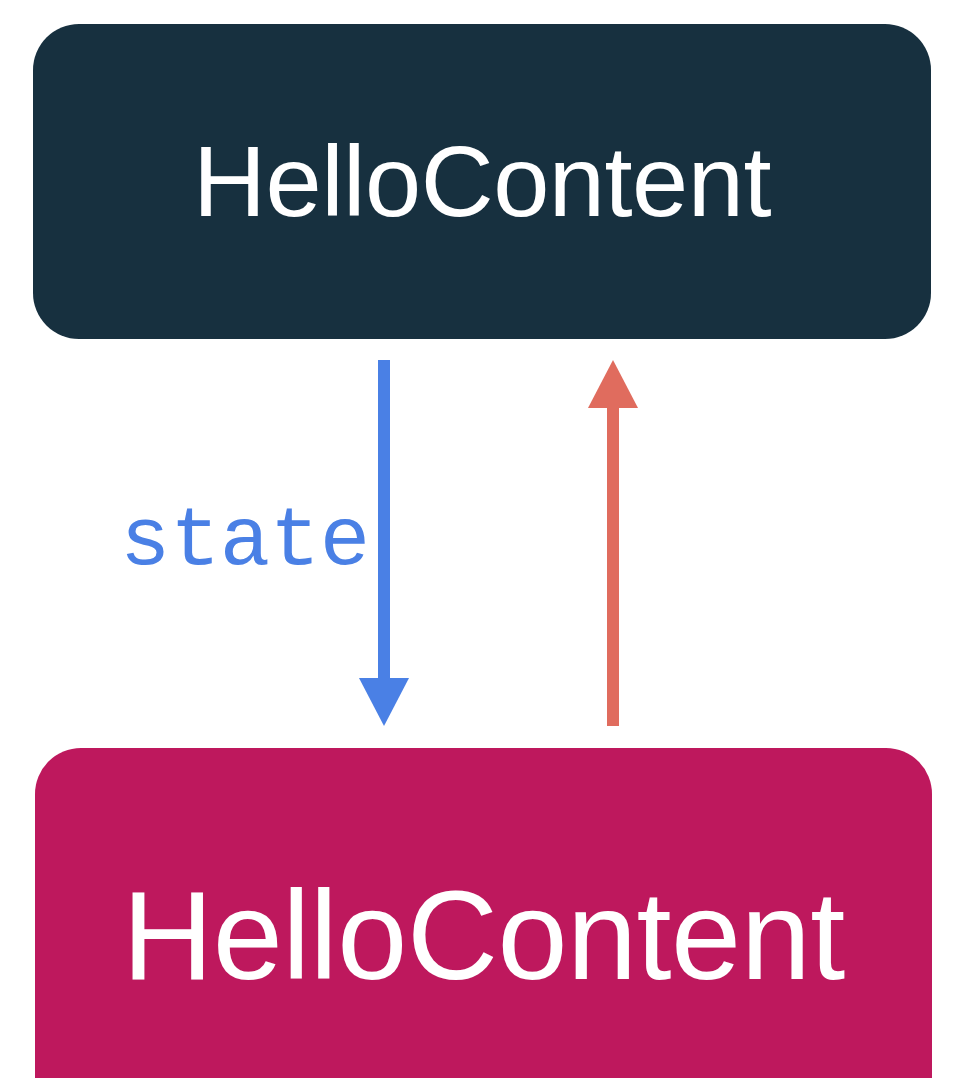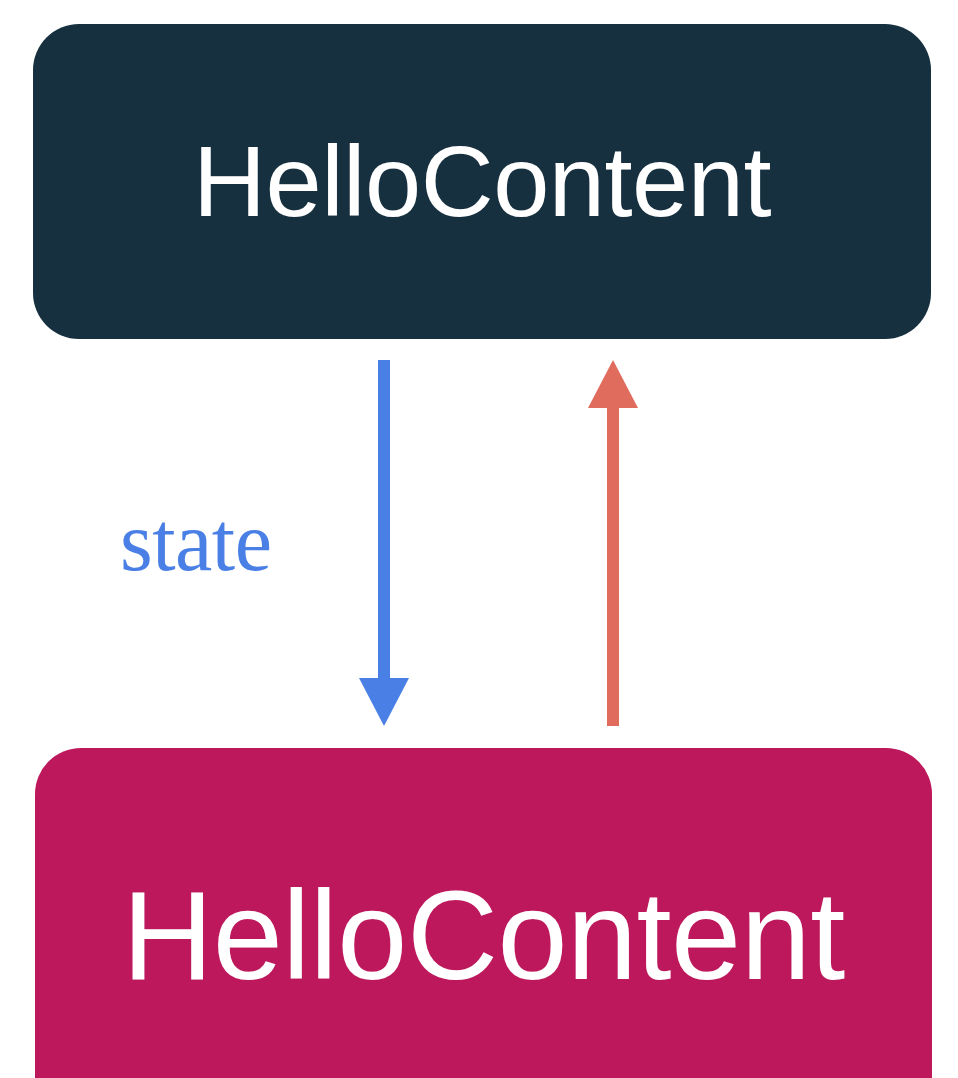--- a/index.html
+++ b/index.html
@@ -65,21 +65,21 @@
     left: 0;
     top: 0;
     width: 958px;
     height: 1078px;
     pointer-events: none;
   }
 
   
   .edge-label {
     position: absolute;
-    font-family: Liberation Serif, serif;
+    font-family: Liberation Mono, monospace;
     font-weight: 400;
     font-size: 84px;
     line-height: 1;
     white-space: nowrap;
     letter-spacing: -0.5px;
     -webkit-font-smoothing: antialiased;
   }
 
   #label-state {
     left: 120px;

